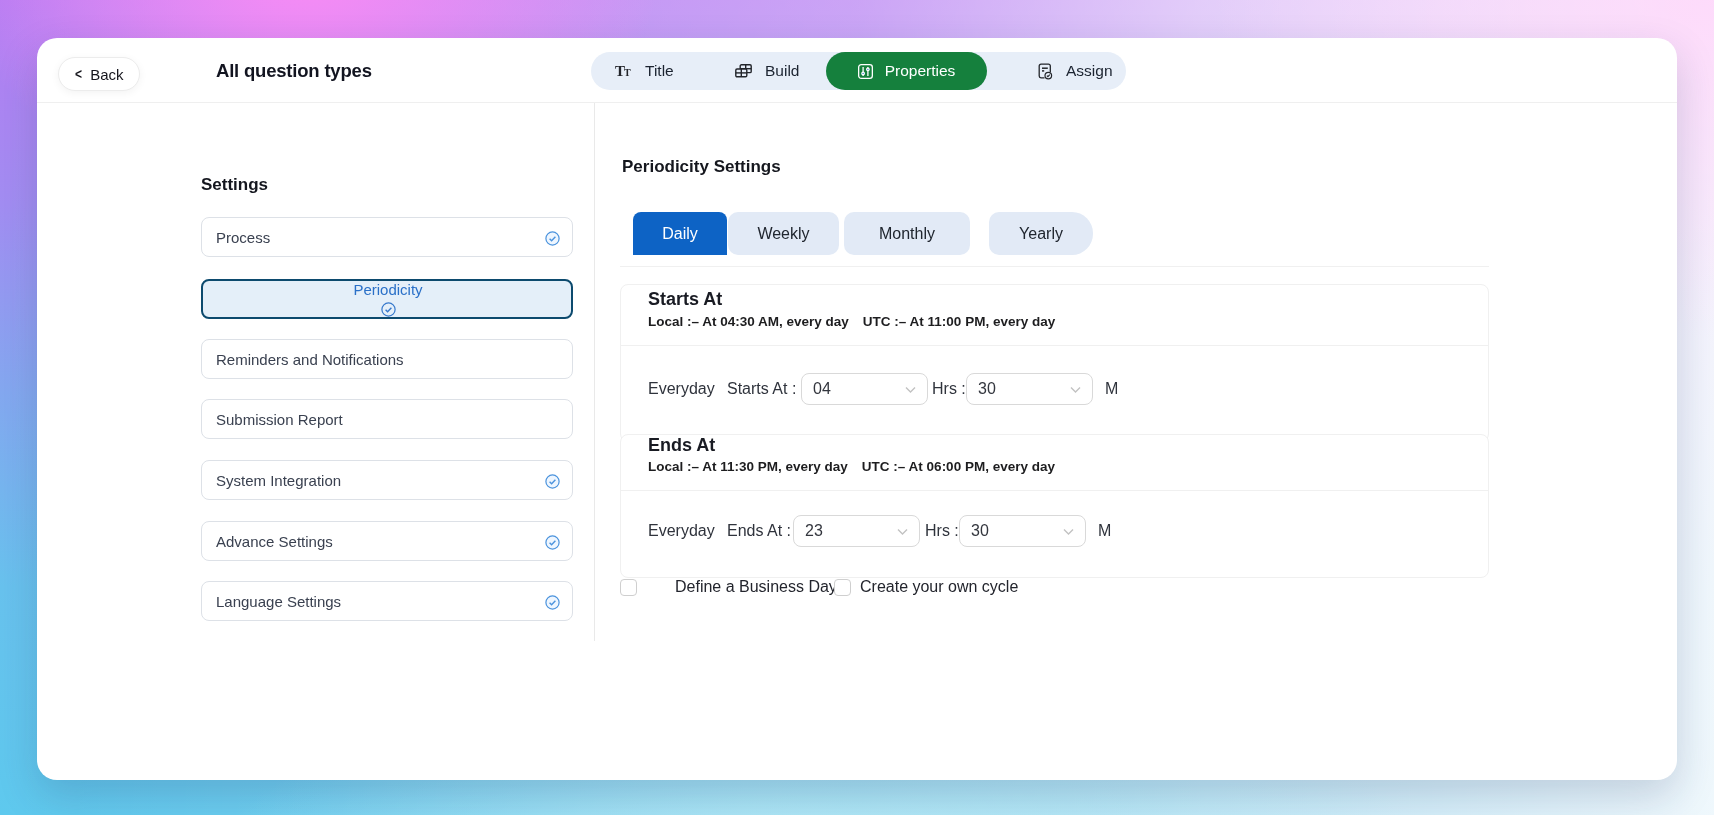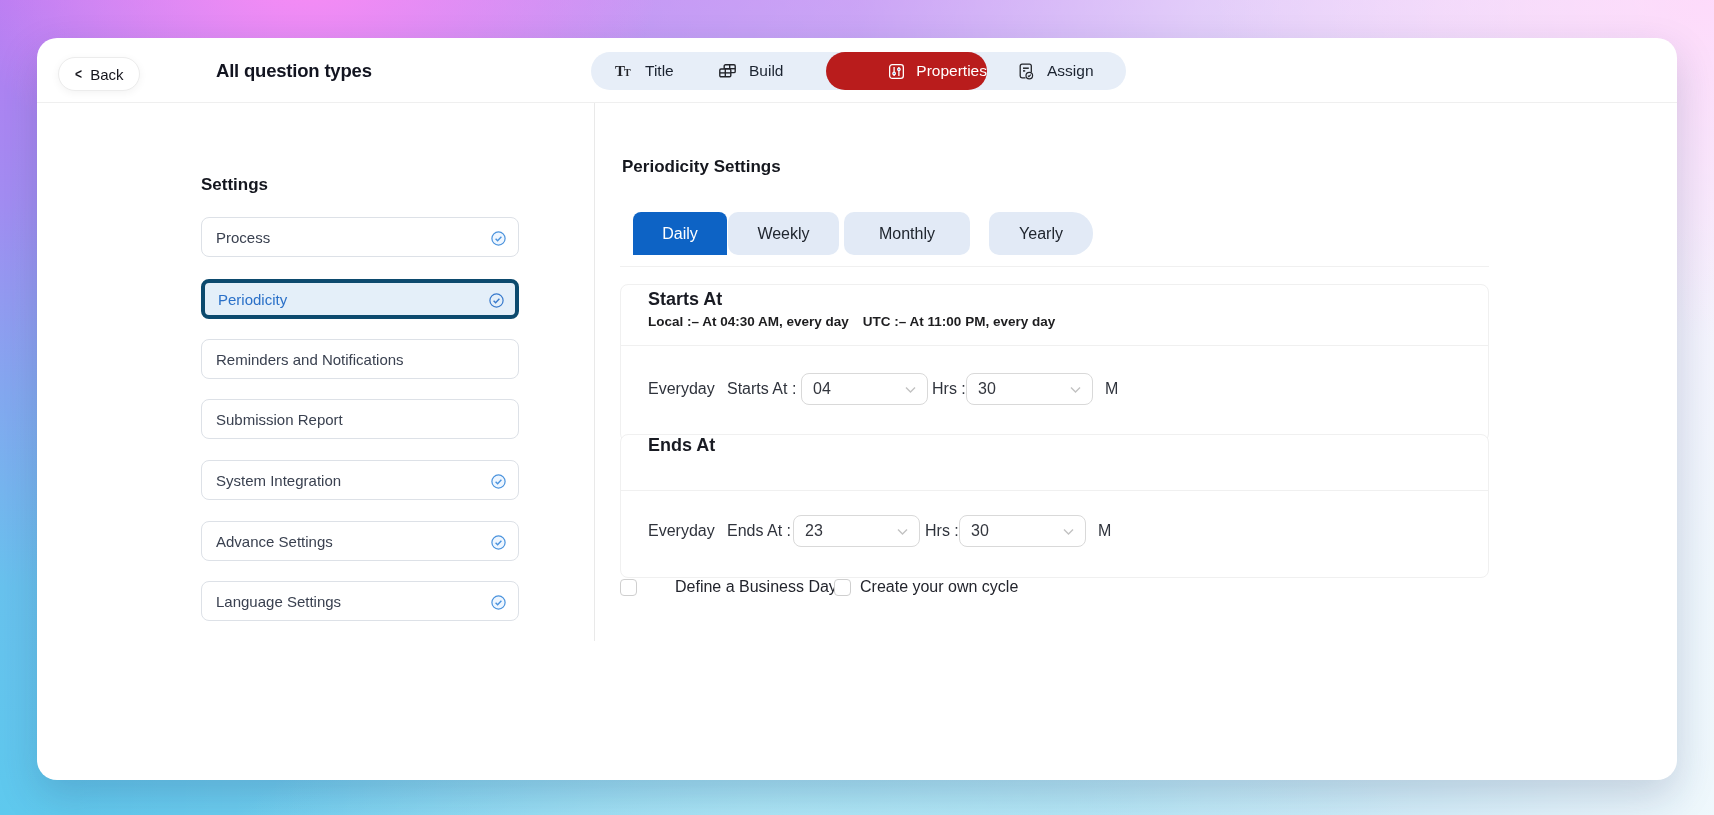--- a/index.html
+++ b/index.html
@@ -29,33 +29,33 @@
 .back .chev { font-size:15px; font-weight:700; transform:scaleX(0.8); margin-top:-1px; }
 .h-title { position:absolute; left:179px; top:22px; font-size:18.5px; font-weight:700; color:#121420; letter-spacing:-0.2px; }
 .tabbar {
   position:absolute; left:554px; top:14px; width:535px; height:38px;
   background:#e7eef8; border-radius:19px;
 }
 .tb-item { position:absolute; top:0; height:38px; display:flex; align-items:center; gap:13px; color:#1b2330; font-size:15.5px; font-weight:500; }
 .tb-item svg { display:block; }
 .tb-pill {
   position:absolute; left:235px; top:0; width:161px; height:38px;
-  background:#b91c1c; border-radius:19px; display:flex; align-items:center; justify-content:flex-end; gap:12px;
+  background:#15803d; border-radius:19px; display:flex; align-items:center; justify-content:center; gap:12px;
   color:#fff; font-size:15.5px; font-weight:500;
 }
 
 .s-title { position:absolute; left:164px; top:137px; font-size:17px; font-weight:700; color:#14161e; }
 .sbox {
-  position:absolute; left:164px; width:318px; height:40px;
+  position:absolute; left:164px; width:372px; height:40px;
   border:1px solid #dde1e7; border-radius:8px; background:#fff;
   display:flex; align-items:center; padding:0 12px 0 14px;
   font-size:15px; color:#3a4150;
 }
 .sbox .lbl { flex:1; } .sbox svg { margin-top:3px; }
-.sbox.active { background:#e4eff9; border:4px solid #0c4a6e; color:#2a70c8; padding:0 11px 0 13px; }
+.sbox.active { background:#e4eff9; border:2px solid #0c4a6e; color:#2a70c8; padding:0 11px 0 13px;flex-direction:column; }
 
 .vdiv { position:absolute; left:557px; top:65px; width:1px; height:538px; background:#e9e9e9; }
 .p-title { position:absolute; left:585px; top:119px; font-size:17px; font-weight:700; color:#15171e; }
 .ptabs { position:absolute; left:596px; top:174px; height:43px; display:flex; }
 .ptab { height:43px; display:flex; align-items:center; justify-content:center; font-size:16px; color:#20262f; background:#e2eaf6; border-radius:10px; }
 .ptab.active { background:#0d63c5; color:#fff; border-radius:8px 8px 0 0; }
 .ptab.last { border-radius:10px 21px 21px 10px; }
 .tabdiv { position:absolute; left:583px; top:228px; width:869px; height:1px; background:#f0f0f0; }
 .secbox { position:absolute; left:583px; width:869px; border:1px solid #f0f0f0; border-radius:8px; background:#fff; }
 .sec-h1 { position:absolute; left:27px; font-size:18px; font-weight:700; color:#191b23; }
@@ -79,42 +79,42 @@
     </div>
   <div class="h-title">All question types</div>
   <div class="tabbar">
     <div class="tb-item" style="left:24px;">
       <svg width="17" height="16" viewBox="0 0 17 16">
           <text x="0" y="13" font-family="Liberation Serif, serif" font-size="15" font-weight="700" fill="#23252b">T</text>
           <text x="9" y="13" font-family="Liberation Serif, serif" font-size="10" font-weight="700" fill="#23252b">T</text>
         </svg>
       <span>Title</span>
     </div>
-    <div class="tb-item" style="left:128px;">
+    <div class="tb-item" style="left:144px;">
       <svg width="17" height="14" viewBox="0 0 17 14" fill="none" stroke="#23252b" stroke-width="1.4">
           <rect x="5.2" y="0.8" width="11" height="7.8" rx="1.2"></rect>
           <line x1="10.7" y1="0.8" x2="10.7" y2="8.6"></line>
           <line x1="5.2" y1="4.7" x2="16.2" y2="4.7"></line>
           <rect x="0.8" y="5" width="11" height="7.8" rx="1.2" fill="#e7eef8"></rect>
           <line x1="6.3" y1="5" x2="6.3" y2="12.8"></line>
           <line x1="0.8" y1="8.9" x2="11.8" y2="8.9"></line>
         </svg>
       <span>Build</span>
     </div>
     <div class="tb-pill">
       <svg width="15" height="15" viewBox="0 0 15 15" fill="none" stroke="#fff" stroke-width="1.3">
           <rect x="0.65" y="0.65" width="13.7" height="13.7" rx="2.6"></rect>
           <line x1="5.1" y1="3.1" x2="5.1" y2="11.9"></line>
           <circle cx="5.1" cy="9.4" r="1.25" fill="#0d63c5"></circle>
           <line x1="9.9" y1="3.1" x2="9.9" y2="11.9"></line>
           <circle cx="9.9" cy="5.3" r="1.25" fill="#0d63c5"></circle>
         </svg>
       <span>Properties</span>
     </div>
-    <div class="tb-item" style="left:427px;">
+    <div class="tb-item" style="left:446px;">
       <svg width="16" height="17" viewBox="0 0 16 17" fill="none" stroke="#23252b" stroke-width="1.3">
           <path d="M13.3 9.3 V3 a1.8 1.8 0 0 0 -1.8 -1.8 H4 A1.8 1.8 0 0 0 2.2 3 V13 a1.8 1.8 0 0 0 1.8 1.8 H7.5"></path>
           <line x1="5" y1="5.2" x2="10.8" y2="5.2" stroke-width="1.5"></line>
           <line x1="5" y1="7.9" x2="7.2" y2="7.9" stroke-width="1.5"></line>
           <circle cx="11.3" cy="12.6" r="3.3" fill="#e7eef8" stroke-width="1.2"></circle>
           <path d="M9.9 12.7 l1 1 l1.9 -2" stroke-width="1.1"></path>
         </svg>
       <span>Assign</span>
     </div>
   </div>
@@ -183,20 +183,21 @@
         </svg></div>
     <div class="row-lbl" style="left:311px; top:95px;">Hrs :</div>
     <div class="sel" style="left:345px; top:88px;">30<svg class="cv" width="13" height="13" viewBox="0 0 13 13" fill="none" stroke="#c2c2c2" stroke-width="1.4">
           <path d="M2 4.5 l4.5 4.5 l4.5 -4.5"></path>
         </svg></div>
     <div class="row-lbl" style="left:484px; top:95px;">M</div>
   </div>
 
   <div class="secbox" style="top:396px; height:144px;">
     <div class="sec-h1" style="top:0px;">Ends At</div>
+    <div class="sec-sub" style="top:24px;"><b>Local</b> :– At 11:30 PM, every day<span class="sep"></span><b>UTC</b> :– At 06:00 PM, every day</div>
     <div class="sec-div" style="top:55px;"></div>
     <div class="row-lbl" style="left:27px; top:87px;">Everyday</div>
     <div class="row-lbl" style="left:106px; top:87px;">Ends At :</div>
     <div class="sel" style="left:172px; top:80px;">23<svg class="cv" width="13" height="13" viewBox="0 0 13 13" fill="none" stroke="#c2c2c2" stroke-width="1.4">
           <path d="M2 4.5 l4.5 4.5 l4.5 -4.5"></path>
         </svg></div>
     <div class="row-lbl" style="left:304px; top:87px;">Hrs :</div>
     <div class="sel" style="left:338px; top:80px;">30<svg class="cv" width="13" height="13" viewBox="0 0 13 13" fill="none" stroke="#c2c2c2" stroke-width="1.4">
           <path d="M2 4.5 l4.5 4.5 l4.5 -4.5"></path>
         </svg></div>

